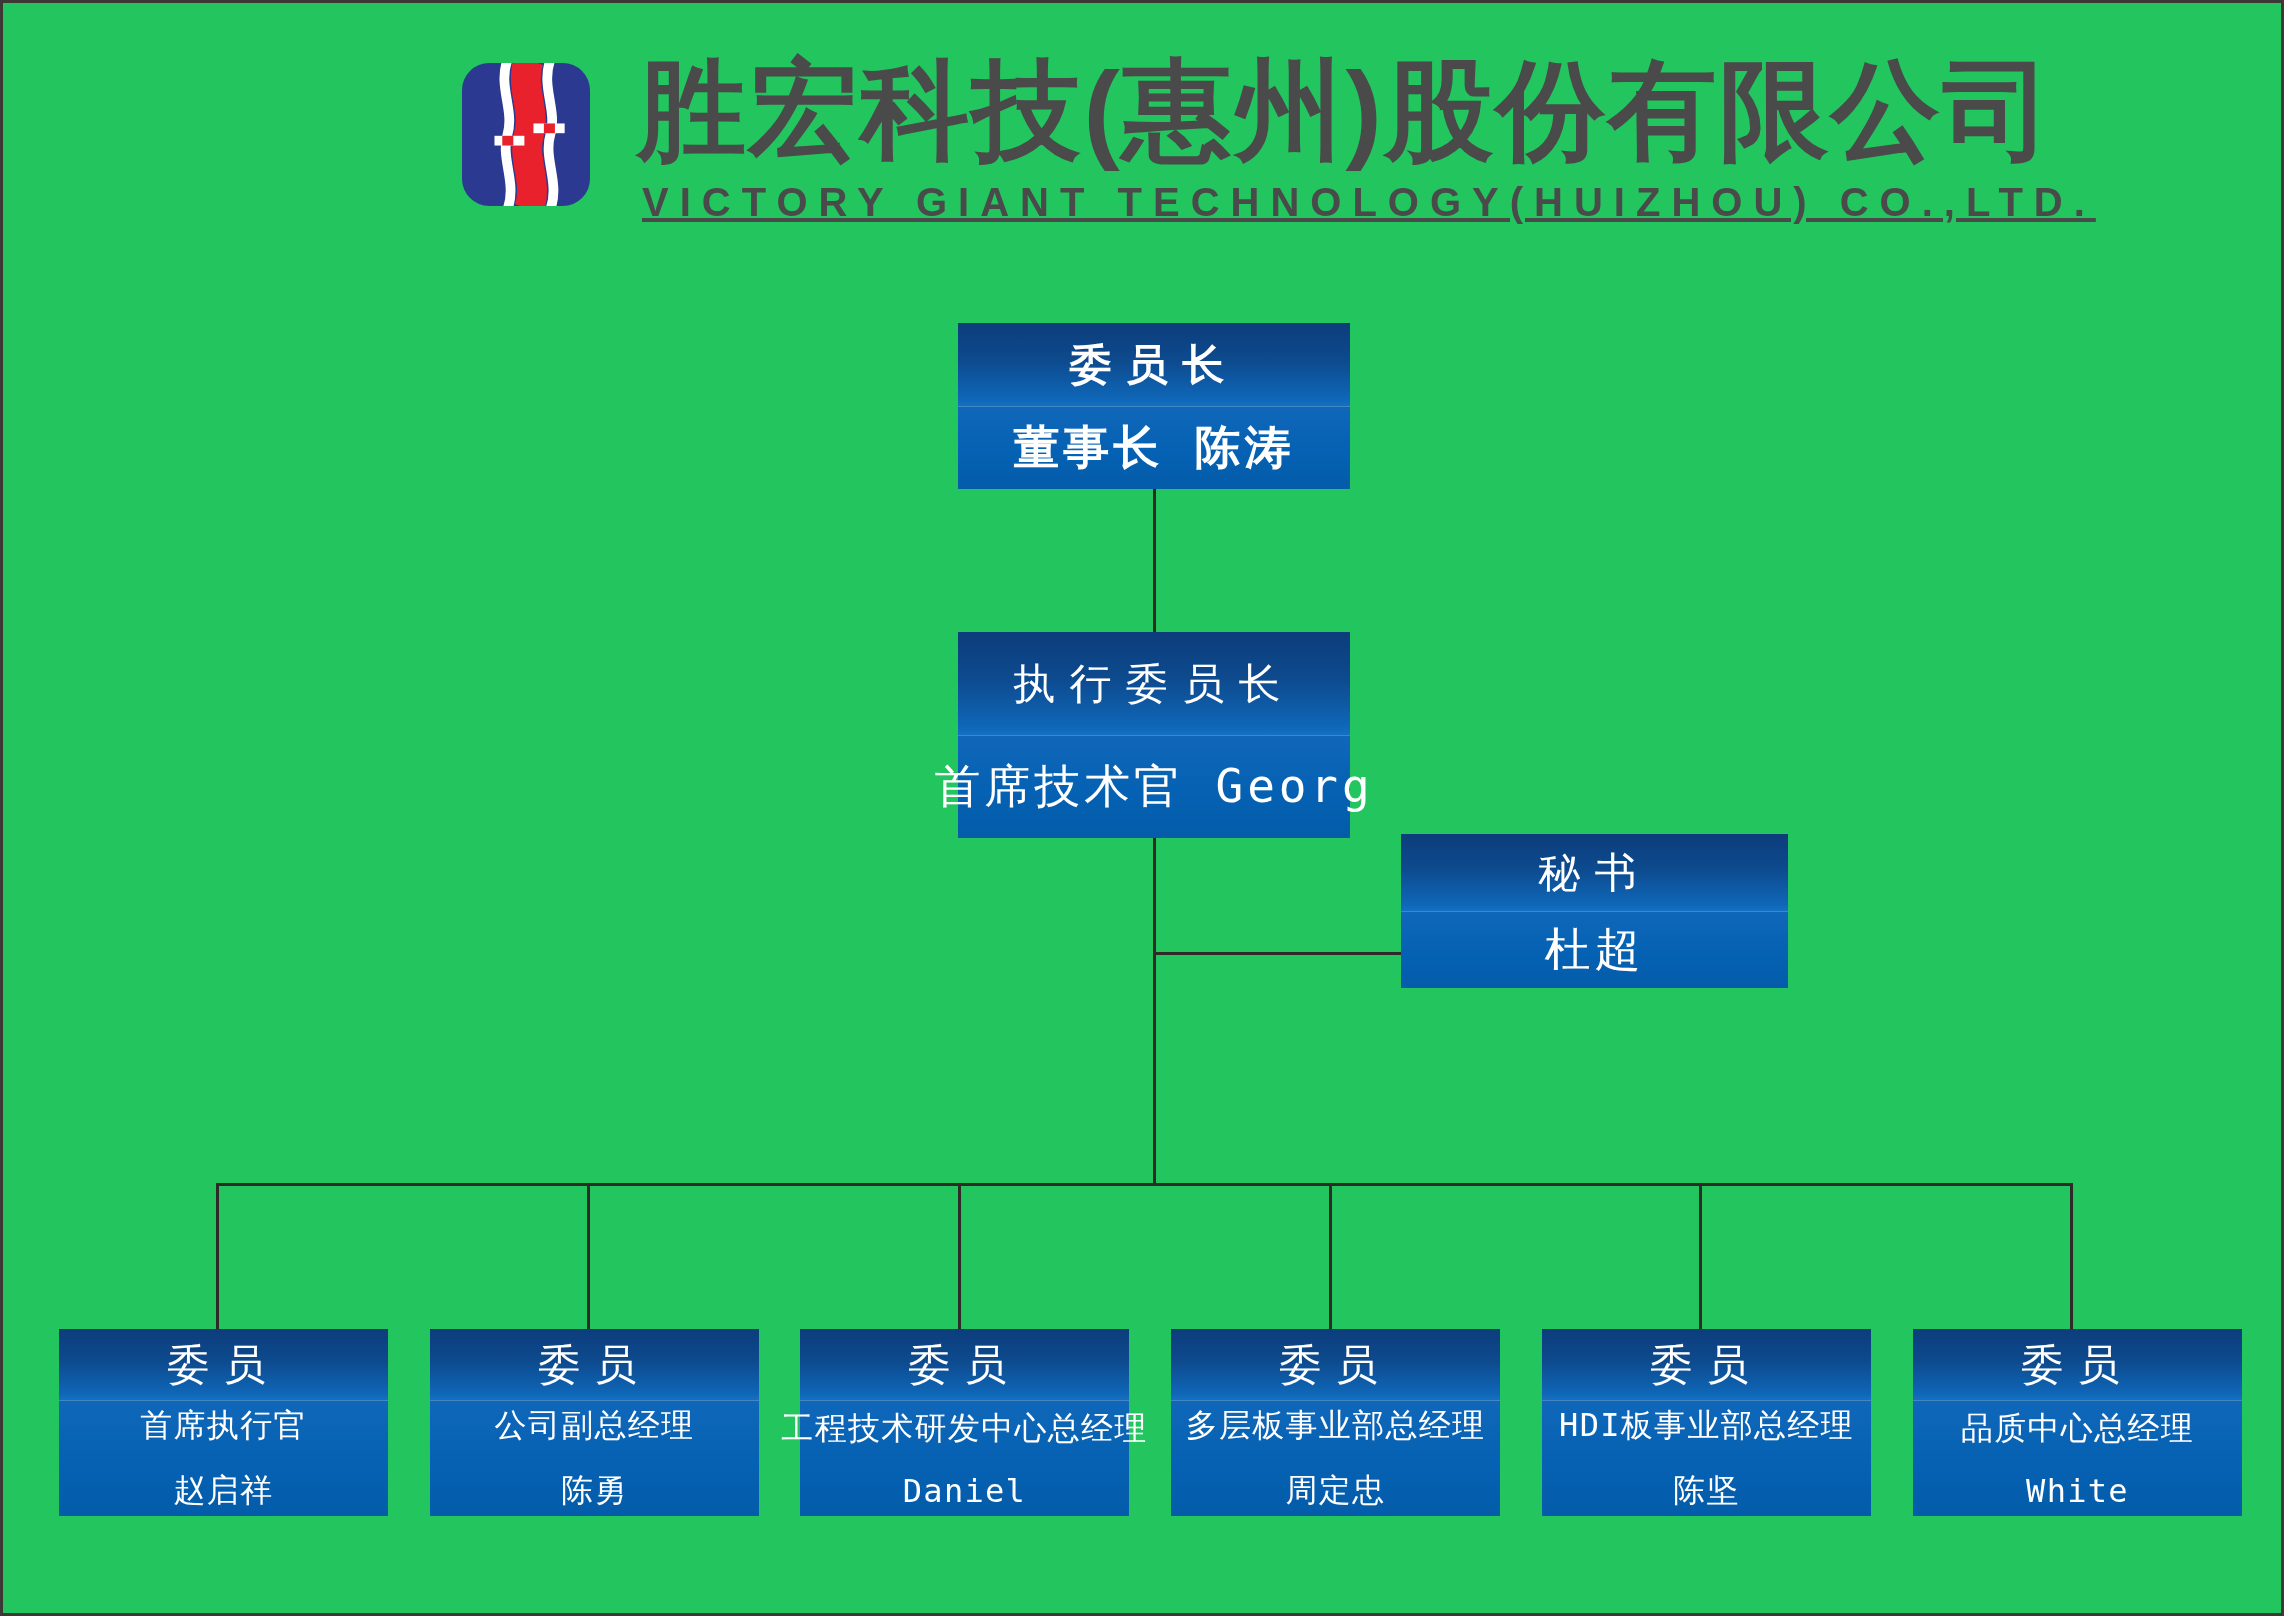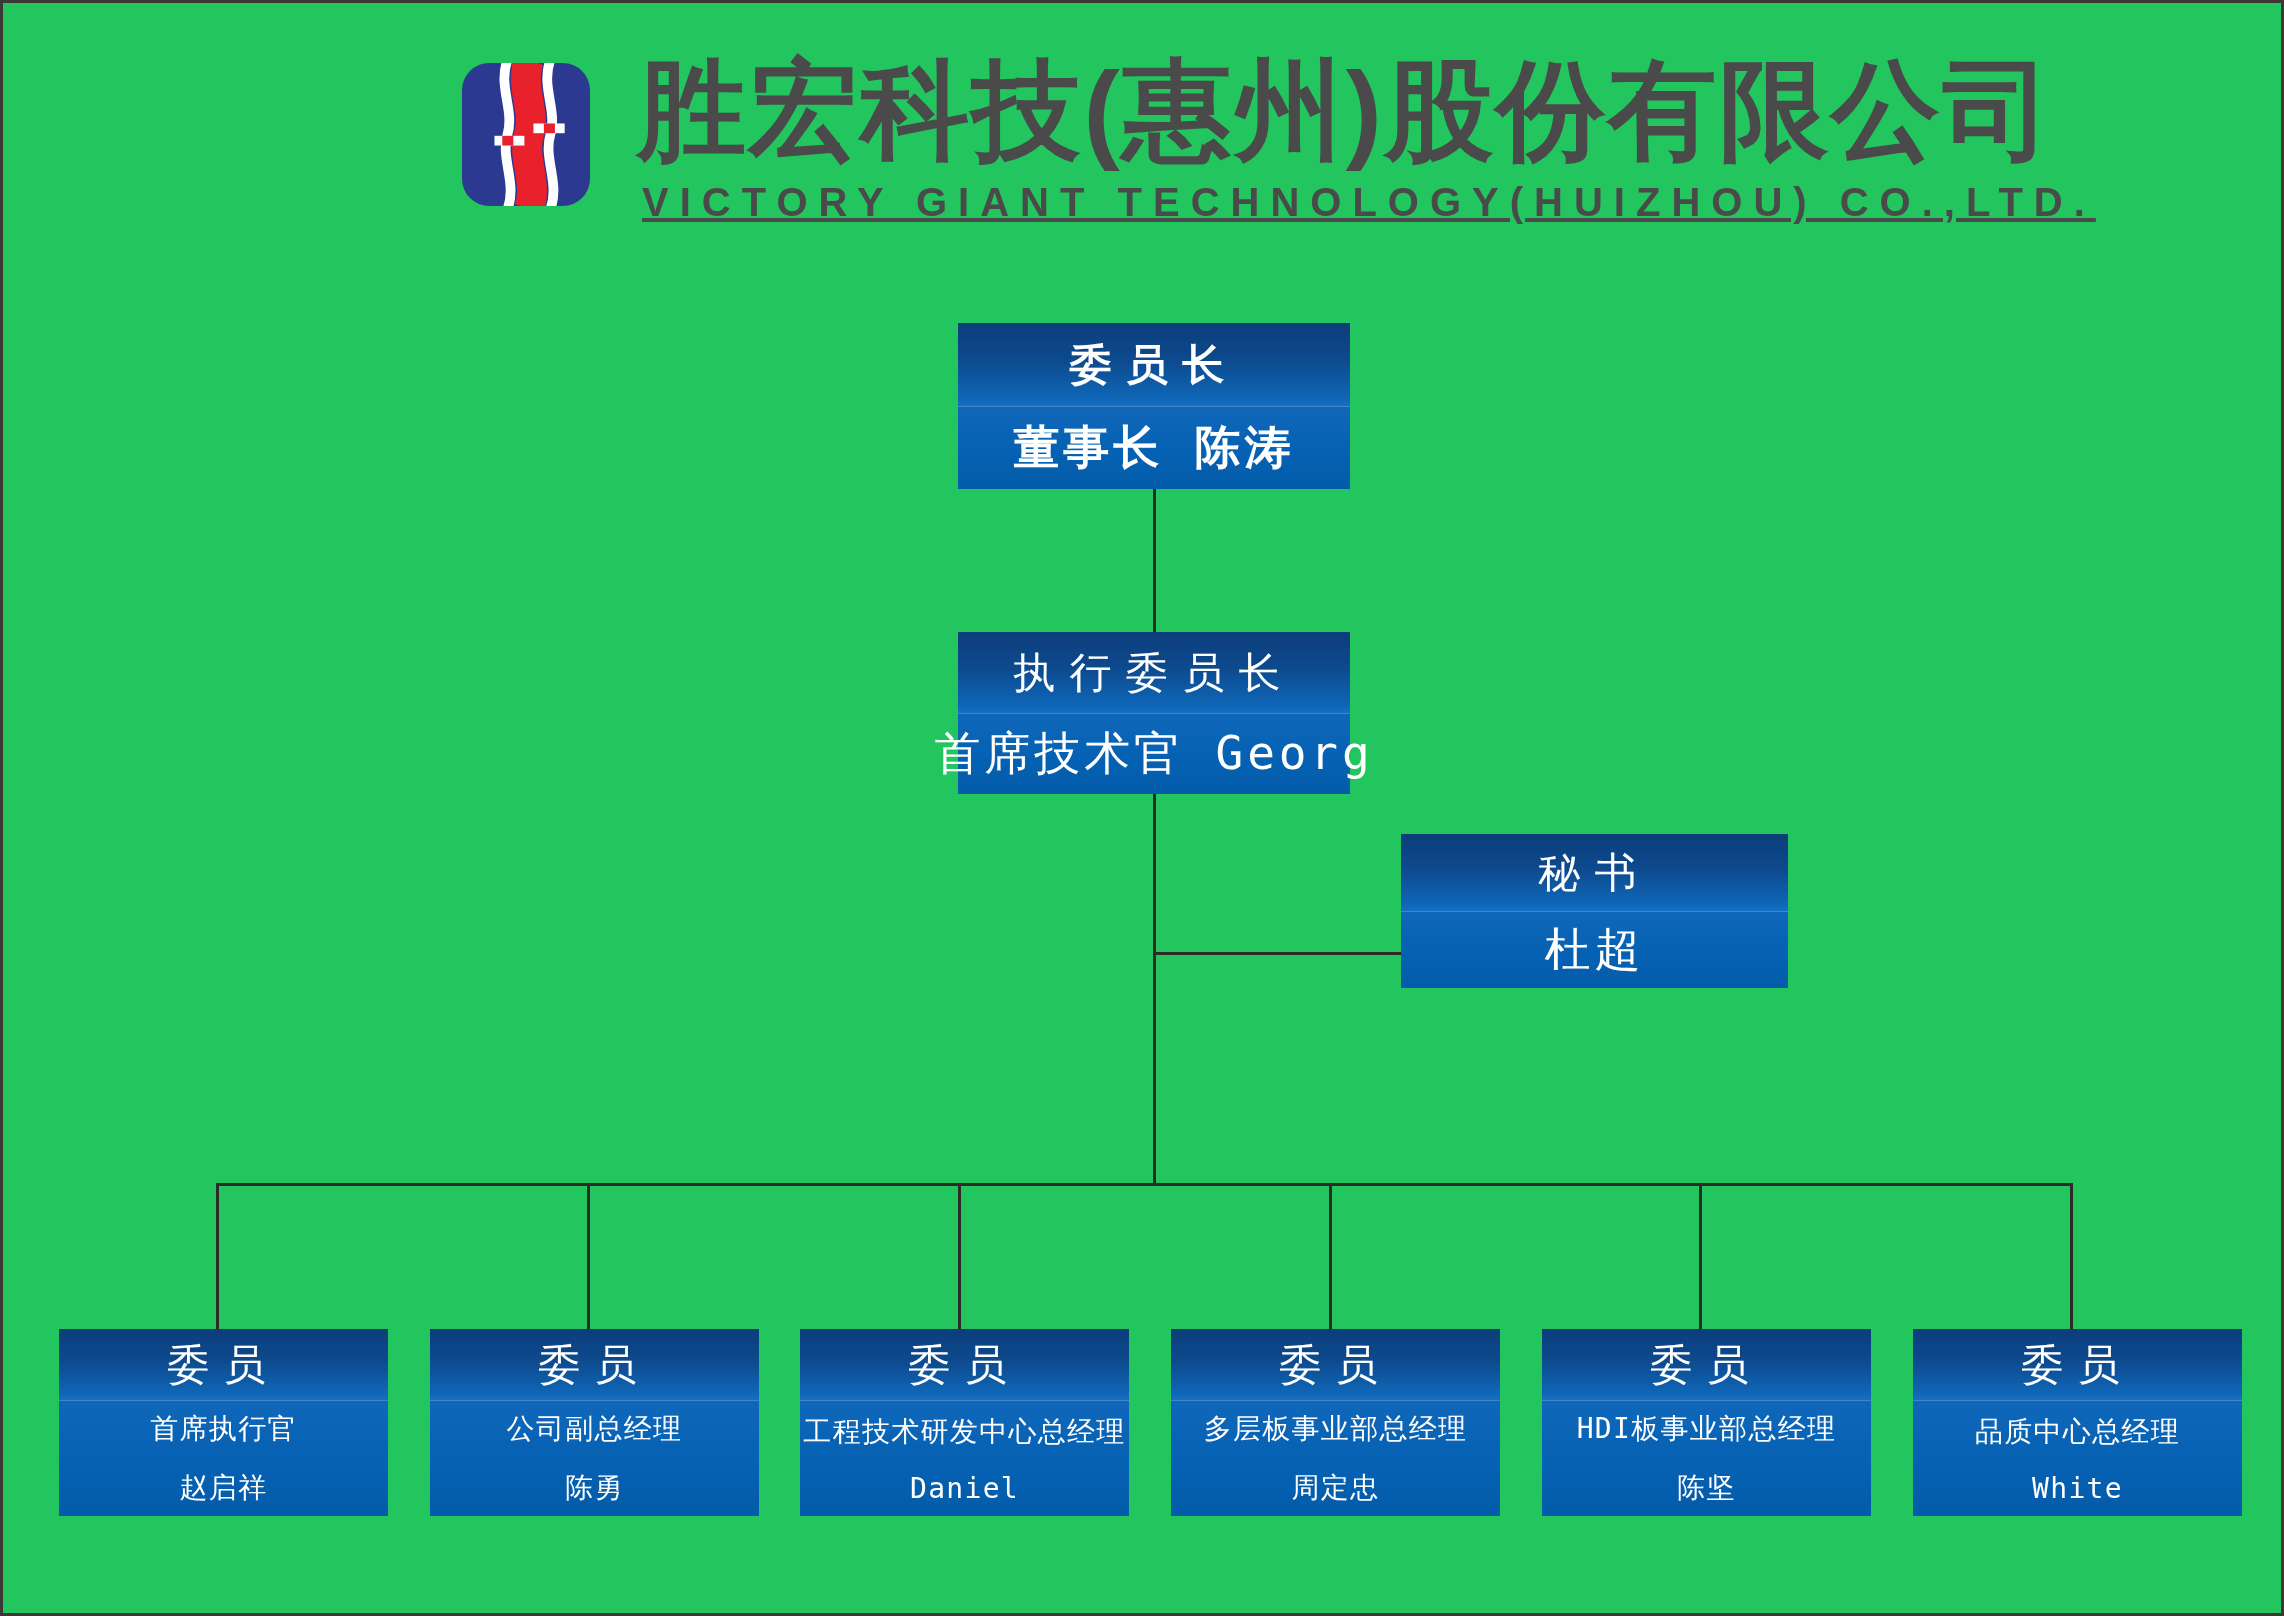--- a/index.html
+++ b/index.html
@@ -38,23 +38,23 @@
   }
   .member .box-title{flex:0 0 38%;}
   .box-body{
     flex:1 1 auto;
     display:flex;flex-direction:column;align-items:center;justify-content:center;
     background:linear-gradient(180deg,#1067b9 0%,#0561b3 55%,#045ca9 100%);
     border-top:1.3px solid rgba(120,170,215,0.55);
     font-family:"DejaVu Sans Mono","Liberation Sans",sans-serif;
     font-size:46px;letter-spacing:3.9px;white-space:nowrap;
   }
-  .member .box-body{font-size:28px;letter-spacing:1.3px;gap:21px;}
+  .member .box-body{font-size:32px;letter-spacing:1.3px;gap:21px;}
   .chairman{left:955px;top:320px;width:392px;height:166px;font-weight:bold;}
-  .exec{left:955px;top:629px;width:392px;height:162px;}
+  .exec{left:955px;top:629px;width:392px;height:206px;}
   .secretary{left:1398px;top:831px;width:387px;height:154px;}
   .member{top:1326px;width:341px;height:187px;padding-left:12px;}
   .m0{left:44px;} .m1{left:415px;} .m2{left:785px;}
   .m3{left:1156px;} .m4{left:1527px;} .m5{left:1898px;}
   
   .line{position:absolute;background:#2e2a27;}
   .v1{left:1150px;top:486px;width:2.6px;height:143px;}
   .v2{left:1150px;top:791px;width:2.6px;height:391px;}
   .sec-branch{left:1151px;top:949px;width:249px;height:2.6px;}
   .bus{left:213px;top:1180px;width:1857px;height:2.6px;}

